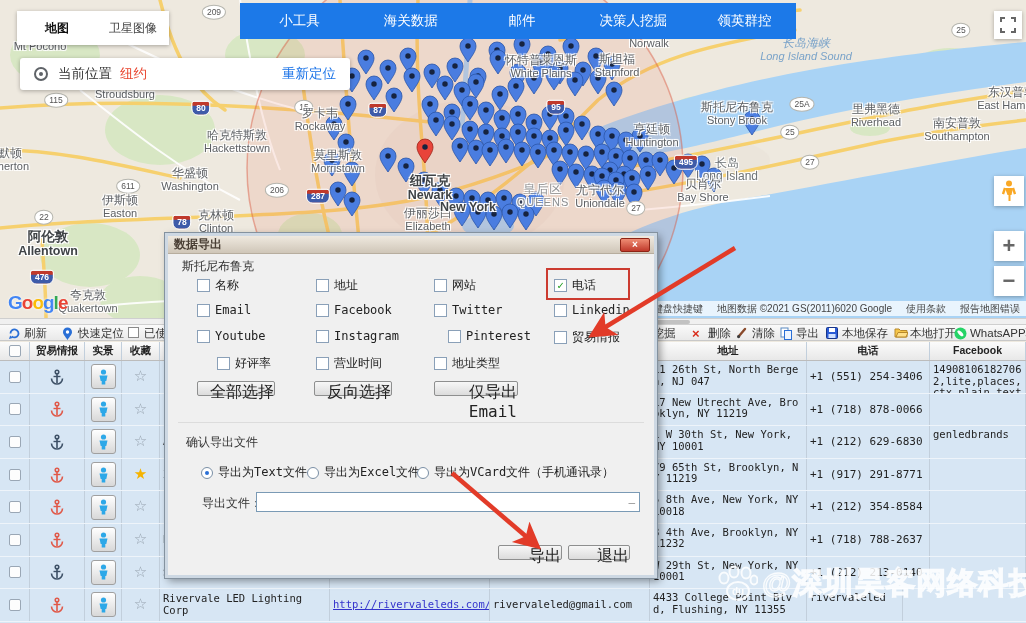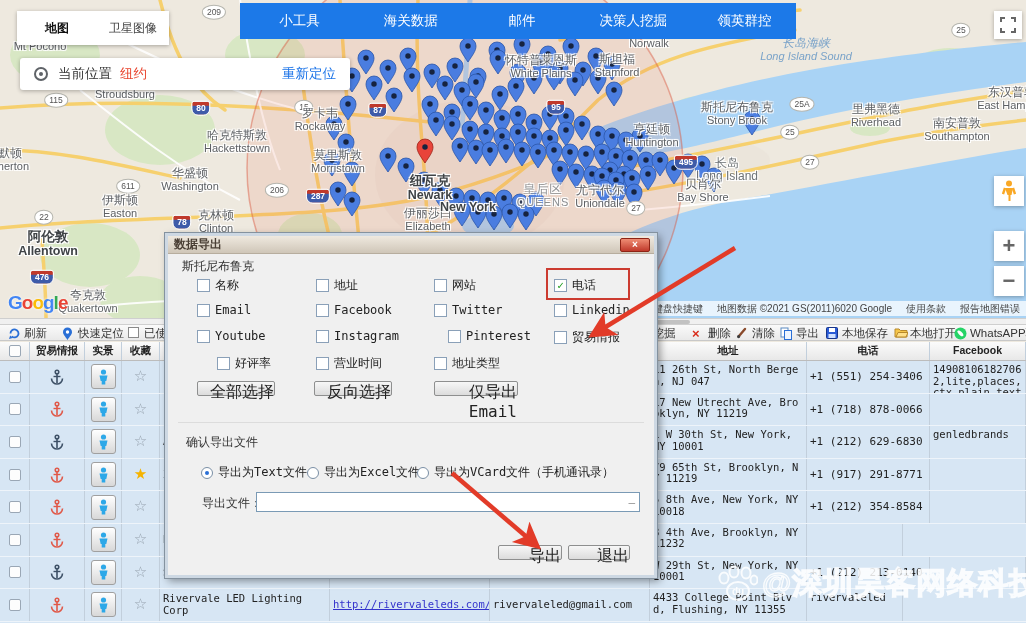--- a/index.html
+++ b/index.html
@@ -953,20 +953,21 @@
             </svg>
           </span>
         </div>
         <div class="tcell ctr" style="width: 38px;">
           <span class="star">☆</span>
         </div>
         <div class="tcell" style="width: 170px;">B</div>
         <div class="tcell" style="width: 160px;"></div>
         <div class="tcell" style="width: 160px;"></div>
         <div class="tcell wrap" style="width: 157px;">8 4th Ave, Brooklyn, NY 11232</div>
+        <div class="tcell" style="font-size: 11px; width: 123px;">+1 (718) 788-2637</div>
         <div class="tcell wrap" style="width: 96px;"></div>
       </div>
       <div class="trow body">
         <div class="tcell ctr" style="width: 30px;">
           <span class="rowcb"></span>
         </div>
         <div class="tcell ctr" style="width: 55px;">
           <svg width="14" height="16" viewBox="0 0 14 16">
     <circle cx="7" cy="3" r="1.8" fill="none" stroke="#3d5066" stroke-width="1.5"></circle>
     <line x1="7" y1="4.8" x2="7" y2="14" stroke="#3d5066" stroke-width="1.6"></line>

